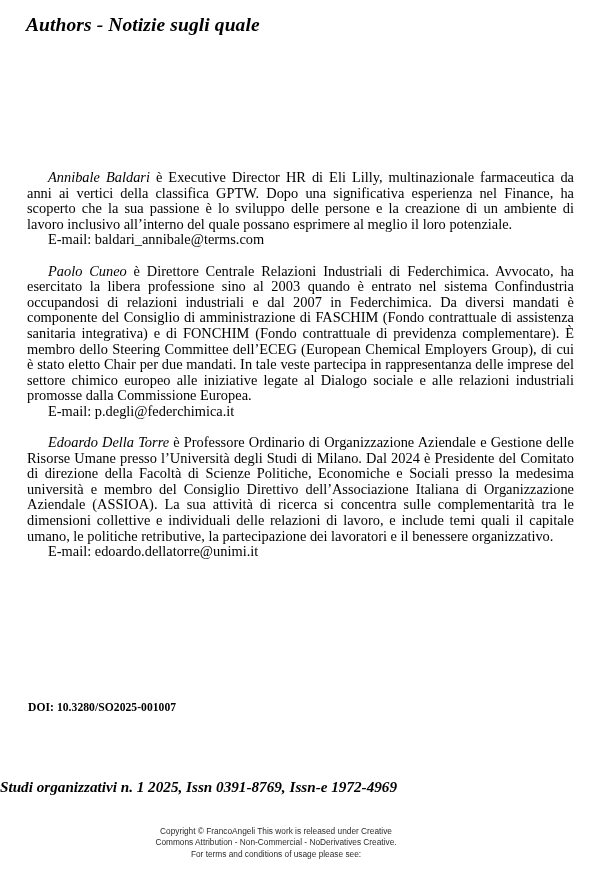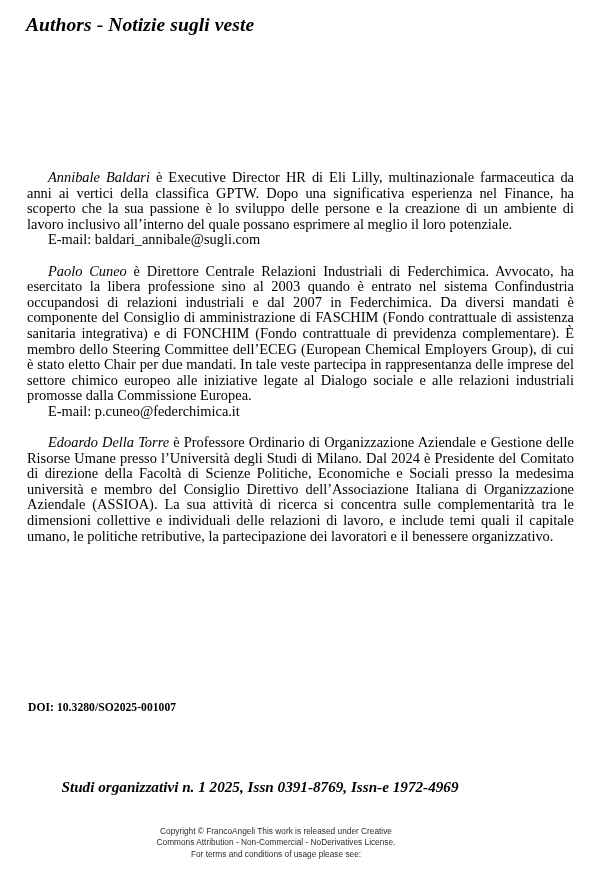--- a/index.html
+++ b/index.html
@@ -75,21 +75,21 @@
     letter-spacing: 0.05px;
     white-space: nowrap;
   }
 
   
   .journal-line {
     position: absolute;
     left: 0;
     top: 778px;
     width: 520px;
-    text-align: center;
+    text-align: left;
     font-size: 15.2px;
     font-weight: bold;
     font-style: italic;
     white-space: nowrap;
   }
 
   
   .footer {
     position: absolute;
     left: 0;
@@ -103,41 +103,42 @@
   }
   .footer div {
     white-space: nowrap;
   }
 </style>
 </head>
 <body>
 
 <div class="page">
 
-  <div class="doc-title">Authors - Notizie sugli veste</div>
+  <div class="doc-title">Authors - Notizie sugli quale</div>
 
   <div class="body-block">
 
     <p class="bio-para"><span class="lead-name">Annibale Baldari</span><span> è Executive Director HR di Eli Lilly, multinazionale farmaceutica da anni ai vertici della classifica GPTW. Dopo una significativa esperienza nel Finance, ha scoperto che la sua passione è lo sviluppo delle persone e la creazione di un ambiente di lavoro inclusivo all’interno del quale possano esprimere al meglio il loro potenziale.</span></p>
-    <p class="email-line">E-mail: baldari_annibale@sugli.com</p>
+    <p class="email-line">E-mail: baldari_annibale@terms.com</p>
 
     <div class="para-gap"></div>
 
     <p class="bio-para"><span class="lead-name">Paolo Cuneo</span><span> è Direttore Centrale Relazioni Industriali di Federchimica. Avvocato, ha esercitato la libera professione sino al 2003 quando è entrato nel sistema Confindustria occupandosi di relazioni industriali e dal 2007 in Federchimica. Da diversi mandati è componente del Consiglio di amministrazione di FASCHIM (Fondo contrattuale di assistenza sanitaria integrativa) e di FONCHIM (Fondo contrattuale di previdenza complementare). È membro dello Steering Committee dell’ECEG (European Chemical Employers Group), di cui è stato eletto Chair per due mandati. In tale veste partecipa in rappresentanza delle imprese del settore chimico europeo alle iniziative legate al Dialogo sociale e alle relazioni industriali promosse dalla Commissione Europea.</span></p>
-    <p class="email-line">E-mail: p.cuneo@federchimica.it</p>
+    <p class="email-line">E-mail: p.degli@federchimica.it</p>
 
     <div class="para-gap"></div>
 
     <p class="bio-para"><span class="lead-name">Edoardo Della Torre</span><span> è Professore Ordinario di Organizzazione Aziendale e Gestione delle Risorse Umane presso l’Università degli Studi di Milano. Dal 2024 è Presidente del Comitato di direzione della Facoltà di Scienze Politiche, Economiche e Sociali presso la medesima università e membro del Consiglio Direttivo dell’Associazione Italiana di Organizzazione Aziendale (ASSIOA). La sua attività di ricerca si concentra sulle complementarità tra le dimensioni collettive e individuali delle relazioni di lavoro, e include temi quali il capitale umano, le politiche retributive, la partecipazione dei lavoratori e il benessere organizzativo.</span></p>
+    <p class="email-line">E-mail: edoardo.dellatorre@unimi.it</p>
 
   </div>
 
   <div class="doi-line">DOI: 10.3280/SO2025-001007</div>
 
   <div class="journal-line">Studi organizzativi n. 1 2025, Issn 0391-8769, Issn-e 1972-4969</div>
 
   <div class="footer">
     <div>Copyright © FrancoAngeli This work is released under Creative</div>
-    <div>Commons Attribution - Non-Commercial - NoDerivatives License.</div>
+    <div>Commons Attribution - Non-Commercial - NoDerivatives Creative.</div>
     <div>For terms and conditions of usage please see:</div>
   </div>
 
 </div>
 
 </body></html>

